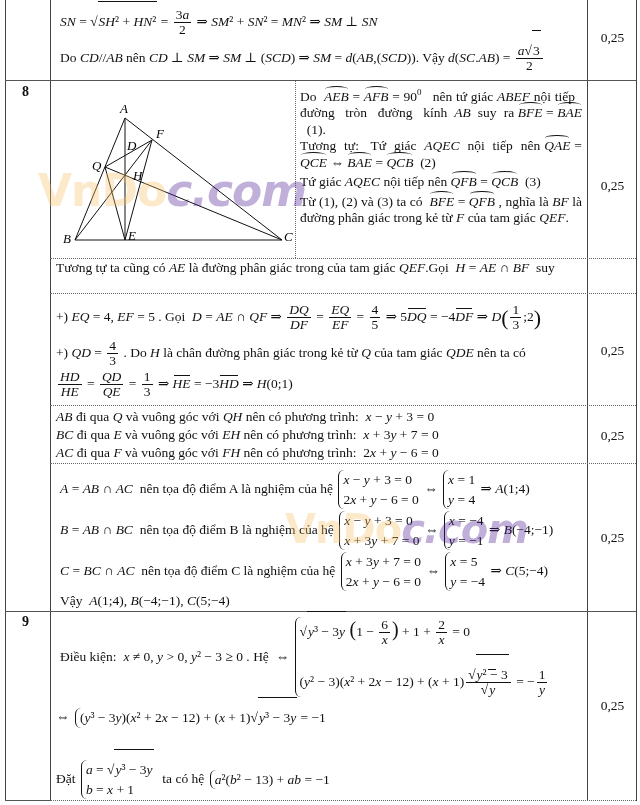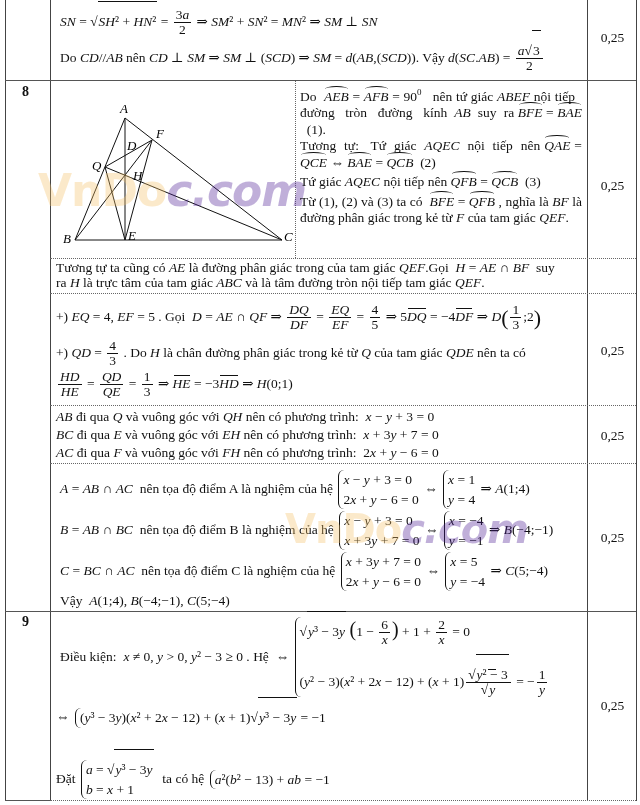--- a/index.html
+++ b/index.html
@@ -110,23 +110,20 @@
     </div>
     <div style="margin-top:3px;">
       Từ (1), (2) và (3) ta có&nbsp; <span class="hat m">BFE</span> = <span class="hat m">QFB</span> , nghĩa là <i>BF</i> là đường phân giác trong kẻ từ <i>F</i> của tam giác <i>QEF</i>.
     </div>
   </div>
   <div class="score" style="top:178px;">0,25</div>
 
   <div class="t" style="left:56px; top:261px;">
     Tương tự ta cũng có <i>AE</i> là đường phân giác trong của tam giác <i>QEF</i>.<span>Gọi</span>&nbsp; <i>H</i> = <i>AE</i> ∩ <i>BF</i>&nbsp; suy
   </div>
-  <div class="t" style="left:56px; top:276px;">
-    ra <i>H</i> là trực tâm của tam giác <i>ABC</i> và là tâm đường tròn nội tiếp tam giác <i>QEF</i>.
-  </div>
 
   <div class="t" style="left:56px; top:303px;">
     +) <i>EQ</i> = 4, <i>EF</i> = 5 . <span>Gọi</span>&nbsp; <i>D</i> = <i>AE</i> ∩ <i>QF</i> ⇒
     <span class="frac"><span class="num-part"><i>DQ</i></span><span><i>DF</i></span></span> =
     <span class="frac"><span class="num-part"><i>EQ</i></span><span><i>EF</i></span></span> =
     <span class="frac"><span class="num-part">4</span><span>5</span></span> ⇒ 5<span class="vec m">DQ</span> = −4<span class="vec m">DF</span> ⇒ <i>D</i><span style="font-size:22px; vertical-align:middle;">(</span><span class="frac"><span class="num-part">1</span><span>3</span></span>;2<span style="font-size:22px; vertical-align:middle;">)</span>
   </div>
   <div class="t" style="left:56px; top:339px;">
     +) <i>QD</i> = <span class="frac"><span class="num-part">4</span><span>3</span></span> . Do <i>H</i> là chân đường phân giác trong kẻ từ <i>Q</i> của tam giác <i>QDE</i> nên ta có
   </div>

